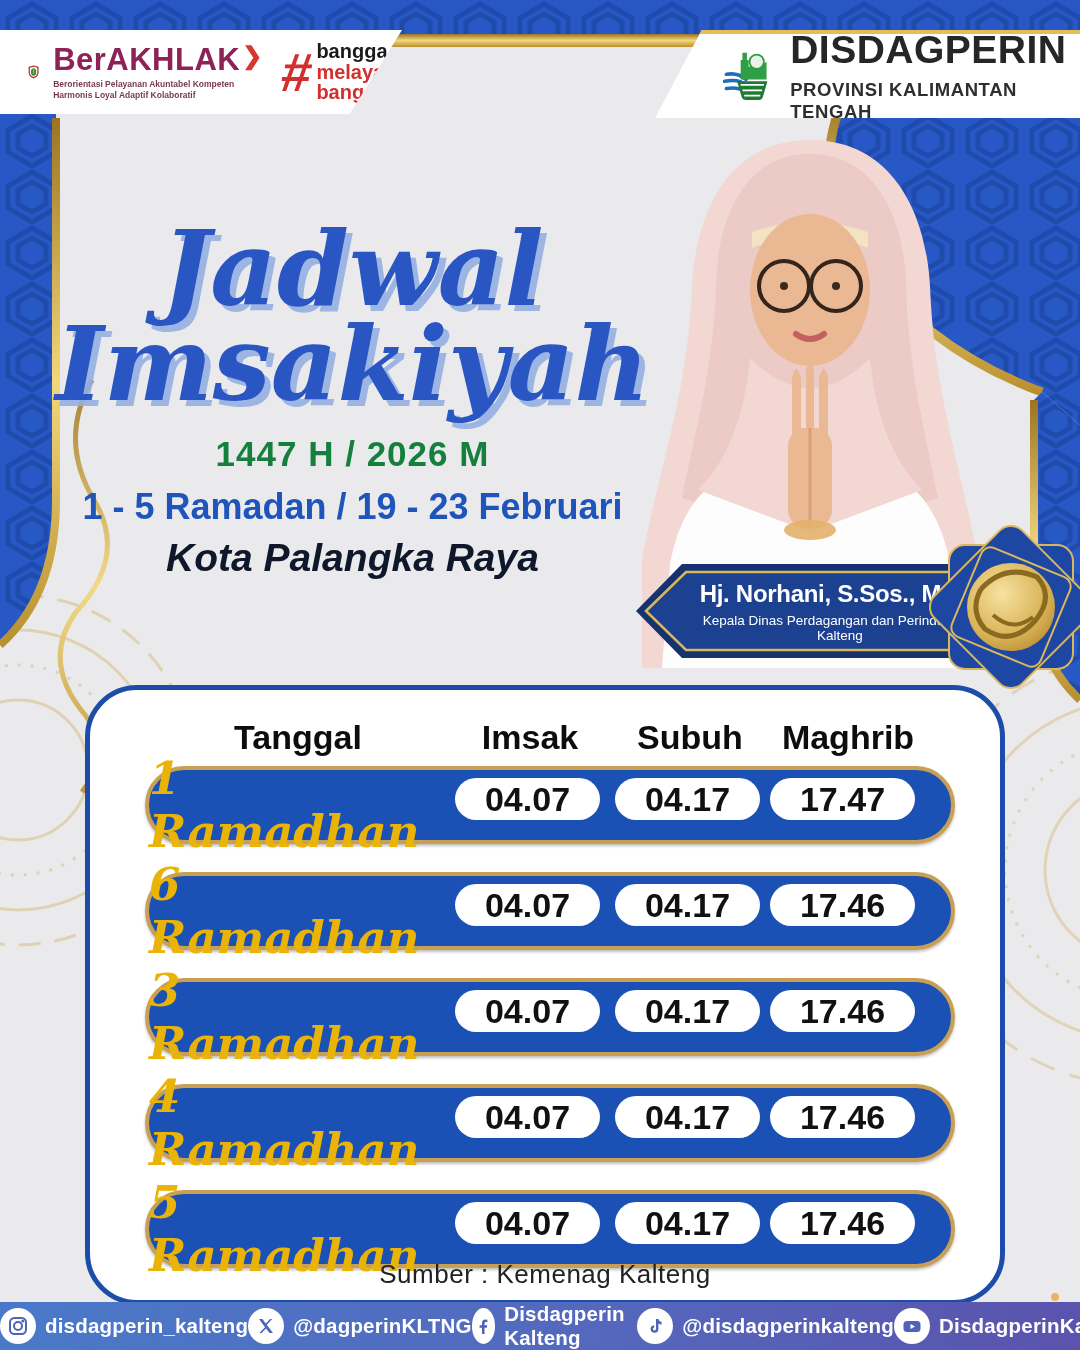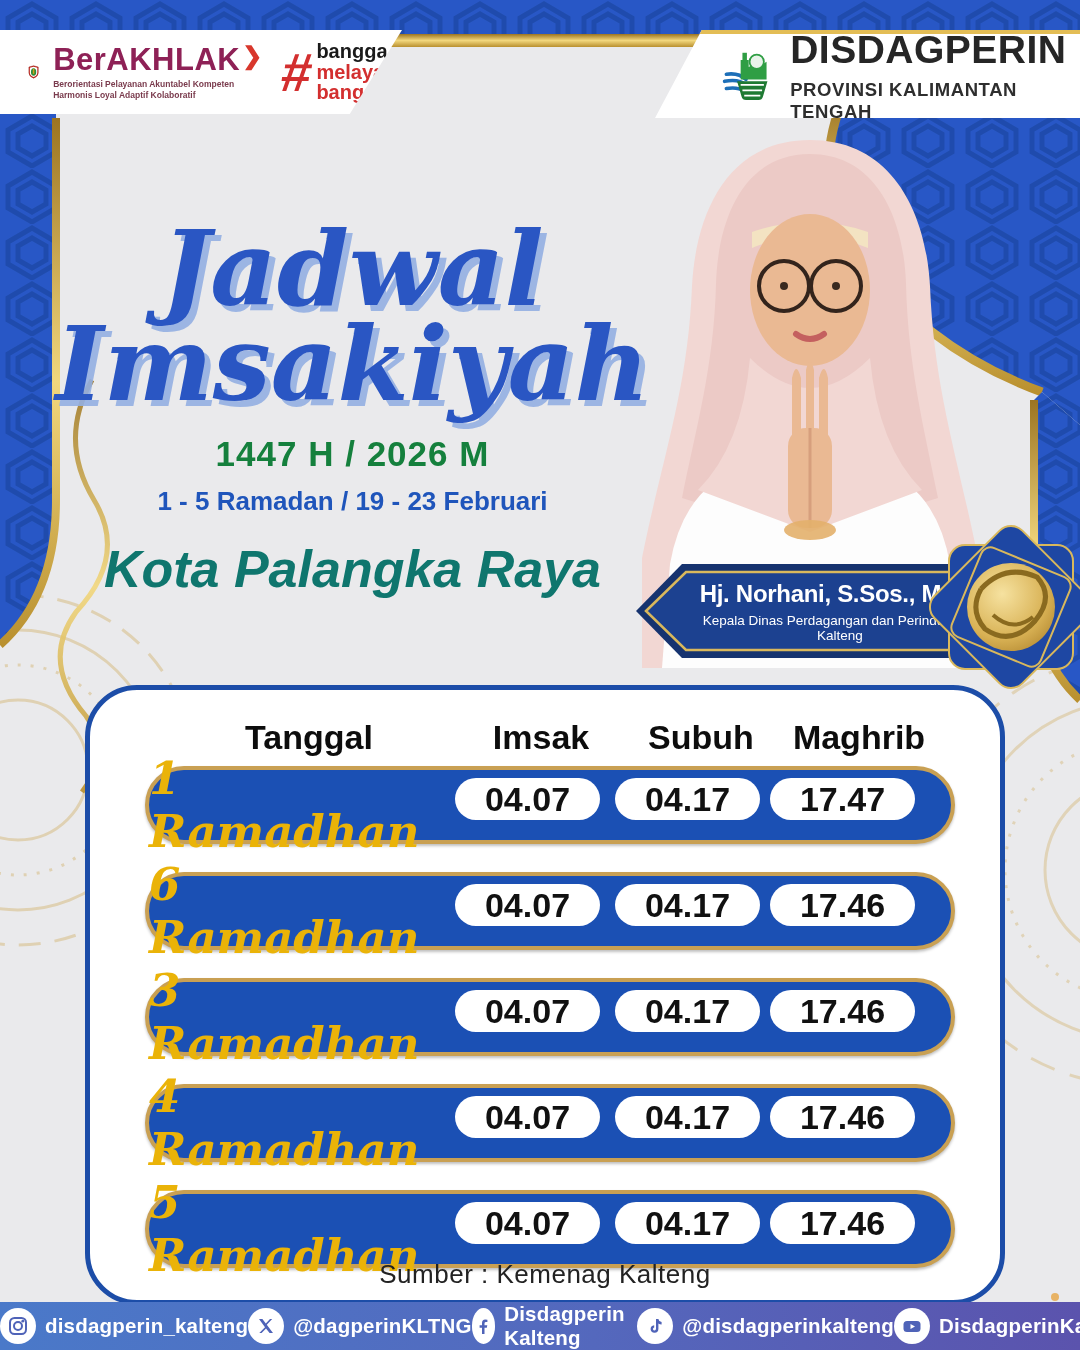--- a/index.html
+++ b/index.html
@@ -28,35 +28,35 @@
     border-top:4px solid #e3bd55;}
   .agency-text .nm{font-size:39px;font-weight:900;color:#262626;letter-spacing:.5px;line-height:1;}
   .agency-text .sub{font-size:18.5px;font-weight:bold;color:#2e2e2e;letter-spacing:.6px;margin-top:10px;}
 
   
   .title-block{left:45px;top:222px;width:615px;text-align:center;color:#2353c0;z-index:3;}
   .title-line{font-family:"DejaVu Serif",serif;font-style:italic;font-weight:bold;
     font-size:103px;line-height:.92;color:#2a56c3;
     text-shadow:6px 6px 0 rgba(148,175,226,.9);}
   .title-year{font-size:35px;font-weight:800;margin-top:22px;letter-spacing:1px;color:#15803d;}
-  .title-range{font-size:26px;font-weight:800;margin-top:12px;color:#1f55bb;}
-  .title-city{font-size:52px;font-weight:800;font-style:italic;margin-top:22px;color:#0f766e;}
+  .title-range{font-size:36px;font-weight:800;margin-top:12px;color:#1f55bb;}
+  .title-city{font-size:39px;font-weight:800;font-style:italic;margin-top:8px;color:#0f172a;}
 
   
   .badge{left:630px;top:556px;width:388px;height:110px;z-index:5;}
   .badge-text{position:absolute;left:60px;top:0;width:300px;height:100%;
     display:flex;flex-direction:column;justify-content:center;text-align:center;color:#fff;}
   .badge-name{font-size:24px;font-weight:bold;letter-spacing:-0.3px;}
   .badge-pos{font-size:13.5px;margin-top:5px;}
   .medallion{left:928px;top:524px;z-index:6;}
 
   
   .card{left:85px;top:685px;width:920px;height:620px;background:#fff;
     border:5px solid #1c4da8;border-radius:52px;box-sizing:border-box;z-index:4;}
-  .thead{position:absolute;left:69px;top:28px;width:810px;height:42px;}
+  .thead{position:absolute;left:58px;top:28px;width:810px;height:42px;}
   .th{position:absolute;font-size:34px;font-weight:bold;color:#0d0d0d;transform:translateX(-50%);}
   .th.c0{left:150px;} .th.c1{left:382px;} .th.c2{left:542px;} .th.c3{left:700px;}
   .rows{position:absolute;left:55px;top:76px;width:810px;}
   .row{position:relative;width:810px;height:78px;margin-bottom:28px;background:#1b50b4;
     border:4px solid #c9a053;border-radius:42px;box-sizing:border-box;
     box-shadow:0 2px 3px rgba(0,0,0,.25);}
   .row-date{position:absolute;left:0;top:0;width:305px;height:100%;display:flex;
     align-items:center;justify-content:center;color:#eab308;
     font-family:"DejaVu Serif",serif;font-style:italic;font-weight:bold;font-size:45px;}
   .pill{position:absolute;top:8px;width:145px;height:42px;background:#fff;border-radius:28px;

